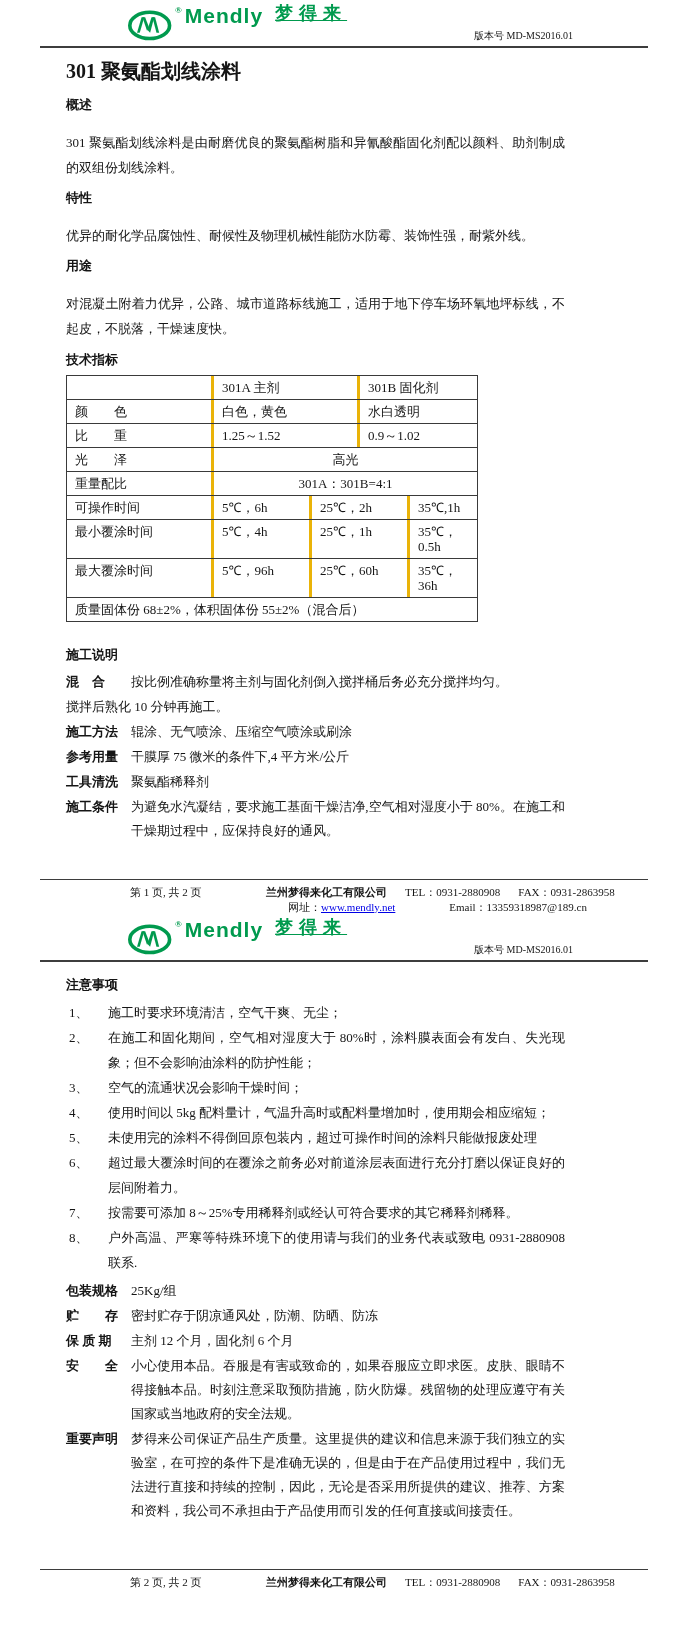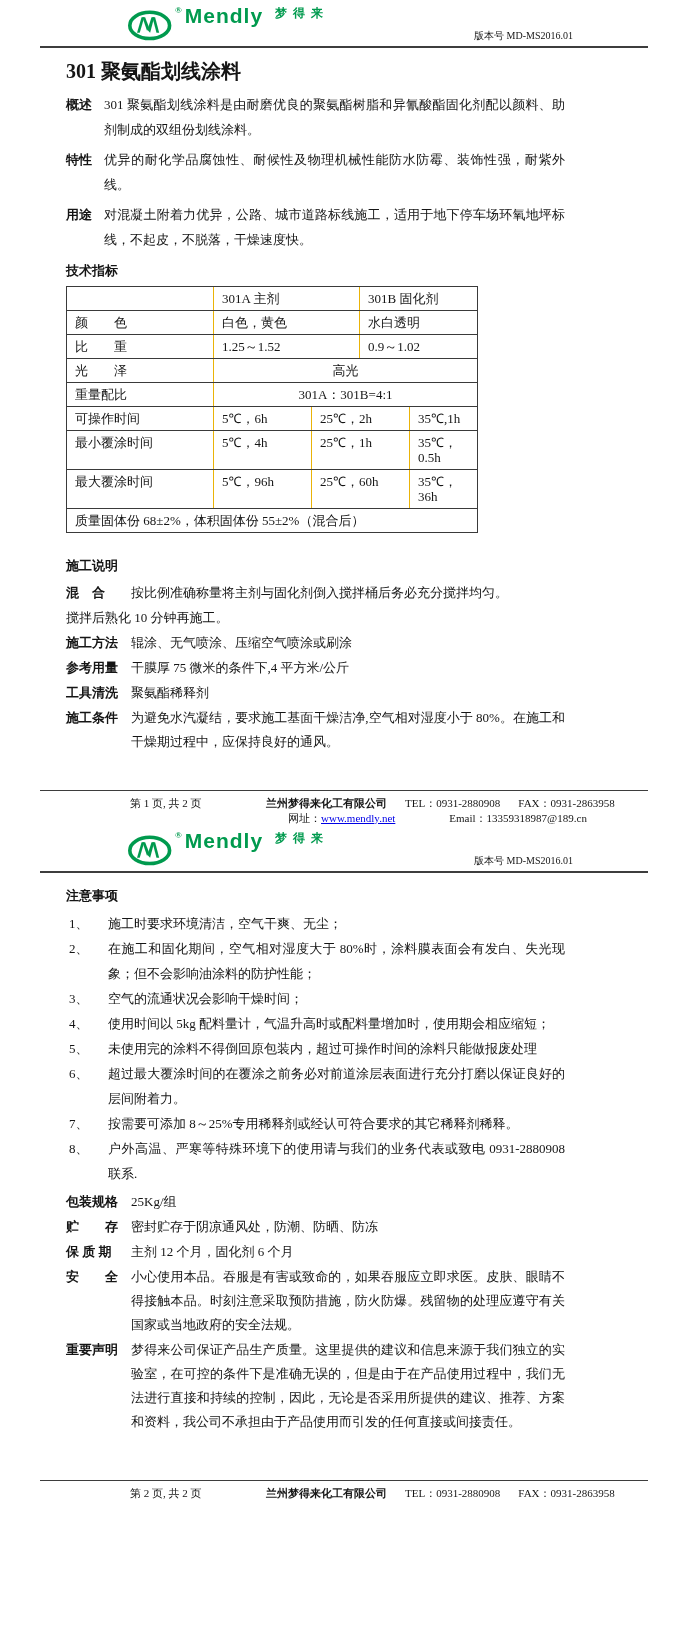--- a/index.html
+++ b/index.html
@@ -12,37 +12,37 @@
   }
   .doc { width: 687px; height: 1638px; position: relative; }
 
   
   .header { display: flex; justify-content: space-between; padding: 6px 114px 2px 128px; height: 46px; }
   .logo { display: flex; align-items: flex-start; }
   .emblem { width: 47px; height: 33px; margin-top: 2px; }
   .reg-mark { color: var(--brand-green, #009a4e); font-size: 9px; line-height: 9px; font-weight: bold; }
   .wordmark { display: flex; flex-direction: row; margin-left: 3px; }
   .wm-en { color: var(--brand-green, #009a4e); font-family: "Liberation Sans", sans-serif; font-weight: bold; font-size: 21px; line-height: 20px; letter-spacing: 1px; }
-  .wm-cn { color: var(--brand-green, #009a4e); font-weight: bold; font-size: 12px; line-height: 15px; letter-spacing: 6px; margin-left: 12px; }
+  .wm-cn { color: var(--brand-green, #009a4e); font-weight: bold; font-size: 18px; line-height: 15px; letter-spacing: 6px; margin-left: 12px; text-decoration: underline; }
   .version { align-self: flex-end; font-size: 10px; margin-bottom: 1px; white-space: nowrap; }
   .rule { border: none; border-top: 2px solid var(--rule, #3d3d3d); margin: 0 39px 0 40px; }
 
   
   .content { padding: 0 122px 0 66px; }
   .title { font-size: 20px; font-weight: bold; margin: 10px 0 8px; line-height: 26px; }
-  .sec { display: flex; line-height: 25px; margin-bottom: 5px; }
+  .sec { display: flex; line-height: 25px; margin-bottom: 5px; flex-direction: column; }
   .sec-label { flex: 0 0 38px; font-weight: bold; }
   .sec-text { flex: 1; text-align: justify; }
   .h2 { font-weight: bold; font-size: 13px; margin: 10px 0 7px; line-height: 17px; }
 
   
   .spec-table { border: 1px solid #3a3a3a; width: 412px; }
   .t-row { display: flex; border-bottom: 1px solid #3a3a3a; }
   .t-row:last-child { border-bottom: none; }
-  .t-cell { border-right: 1px solid #eab308; padding: 4px 8px; min-height: 23px; line-height: 15px; }
+  .t-cell { border-right: 3px solid #eab308; padding: 4px 8px; min-height: 23px; line-height: 15px; }
   .t-cell:last-child { border-right: none; flex: 1; }
   .lab { flex: 0 0 147px; }
   .d2 { flex: 0 0 146px; }
   .d3 { flex: 0 0 98px; }
   .center { text-align: center; }
 
   
   .crow { display: flex; line-height: 24px; margin-bottom: 1px; }
   .crow-label { flex: 0 0 65px; font-weight: bold; }
   .crow-text { flex: 1; text-align: justify; }

